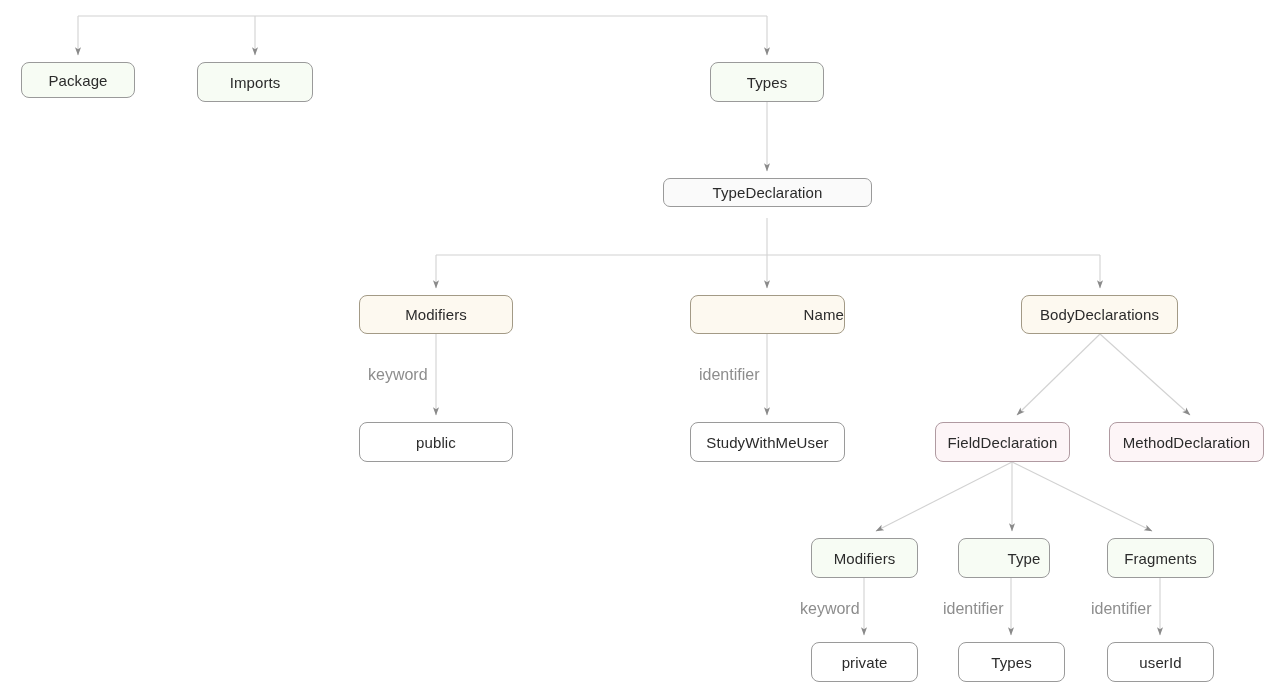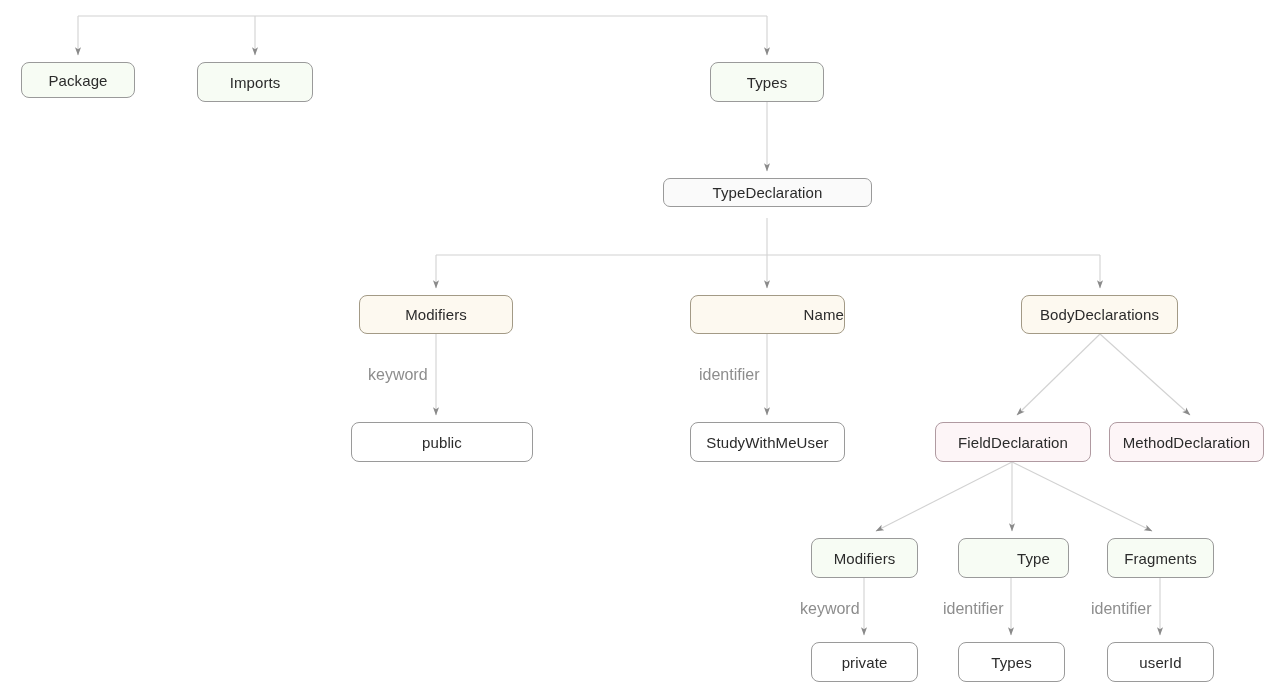--- a/index.html
+++ b/index.html
@@ -119,36 +119,36 @@
       </div>
       <div class="node cream" style="left: 359px; top: 295px; width: 154px; height: 39px;">
         <span>Modifiers</span>
       </div>
       <div class="node cream" style="left: 690px; top: 295px; width: 155px; height: 39px; justify-content: flex-end;">
         <span>Name</span>
       </div>
       <div class="node cream" style="left: 1021px; top: 295px; width: 157px; height: 39px;">
         <span>BodyDeclarations</span>
       </div>
-      <div class="node leaf" style="left: 351px; top: 422px; width: 182px; height: 40px;">
+      <div class="node leaf" style="left: 359px; top: 422px; width: 154px; height: 40px;">
         <span>public</span>
       </div>
       <div class="node leaf" style="left: 690px; top: 422px; width: 155px; height: 40px;">
         <span>StudyWithMeUser</span>
       </div>
-      <div class="node pink" style="left: 935px; top: 422px; width: 156px; height: 40px;">
+      <div class="node pink" style="left: 935px; top: 422px; width: 135px; height: 40px;">
         <span>FieldDeclaration</span>
       </div>
       <div class="node pink" style="left: 1109px; top: 422px; width: 155px; height: 40px;">
         <span>MethodDeclaration</span>
       </div>
       <div class="node green" style="left: 811px; top: 538px; width: 107px; height: 40px;">
         <span>Modifiers</span>
       </div>
-      <div class="node green" style="left: 958px; top: 538px; width: 111px; height: 40px; padding-left: 40px;">
+      <div class="node green" style="left: 958px; top: 538px; width: 92px; height: 40px; padding-left: 40px;">
         <span>Type</span>
       </div>
       <div class="node green" style="left: 1107px; top: 538px; width: 107px; height: 40px;">
         <span>Fragments</span>
       </div>
       <div class="node leaf" style="left: 811px; top: 642px; width: 107px; height: 40px; justify-content: center;">
         <span>private</span>
       </div>
       <div class="node leaf" style="left: 958px; top: 642px; width: 107px; height: 40px;">
         <span>Types</span>

